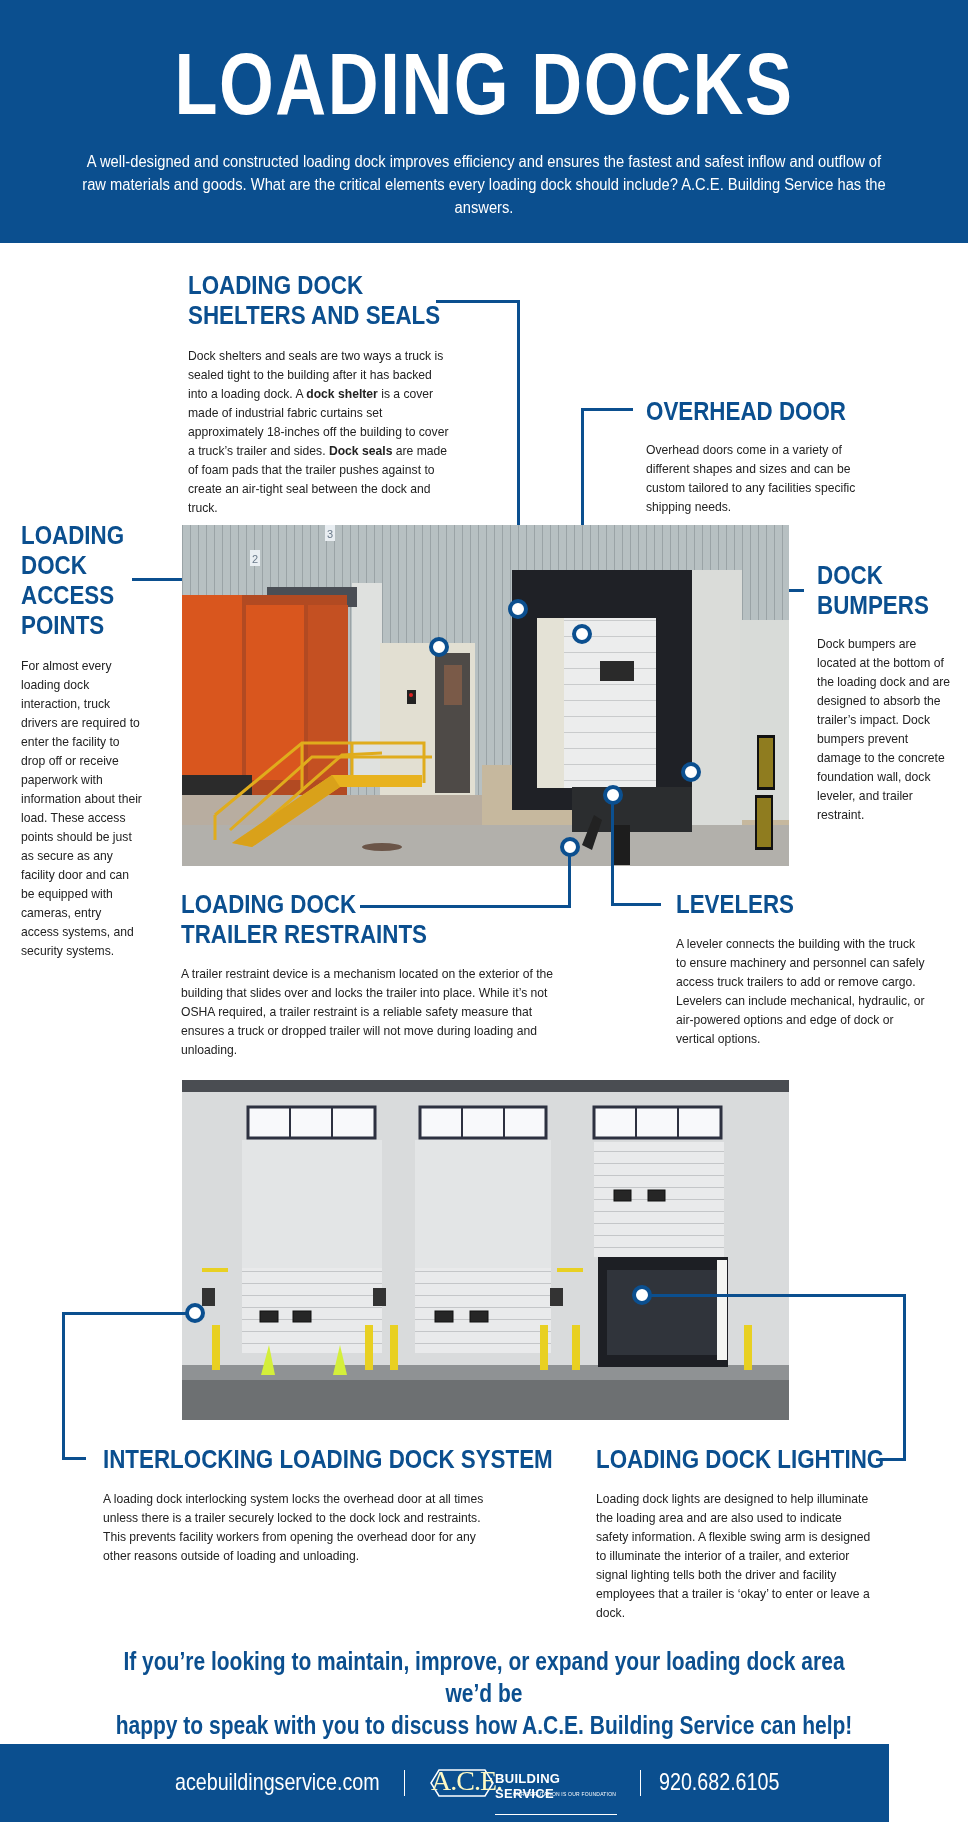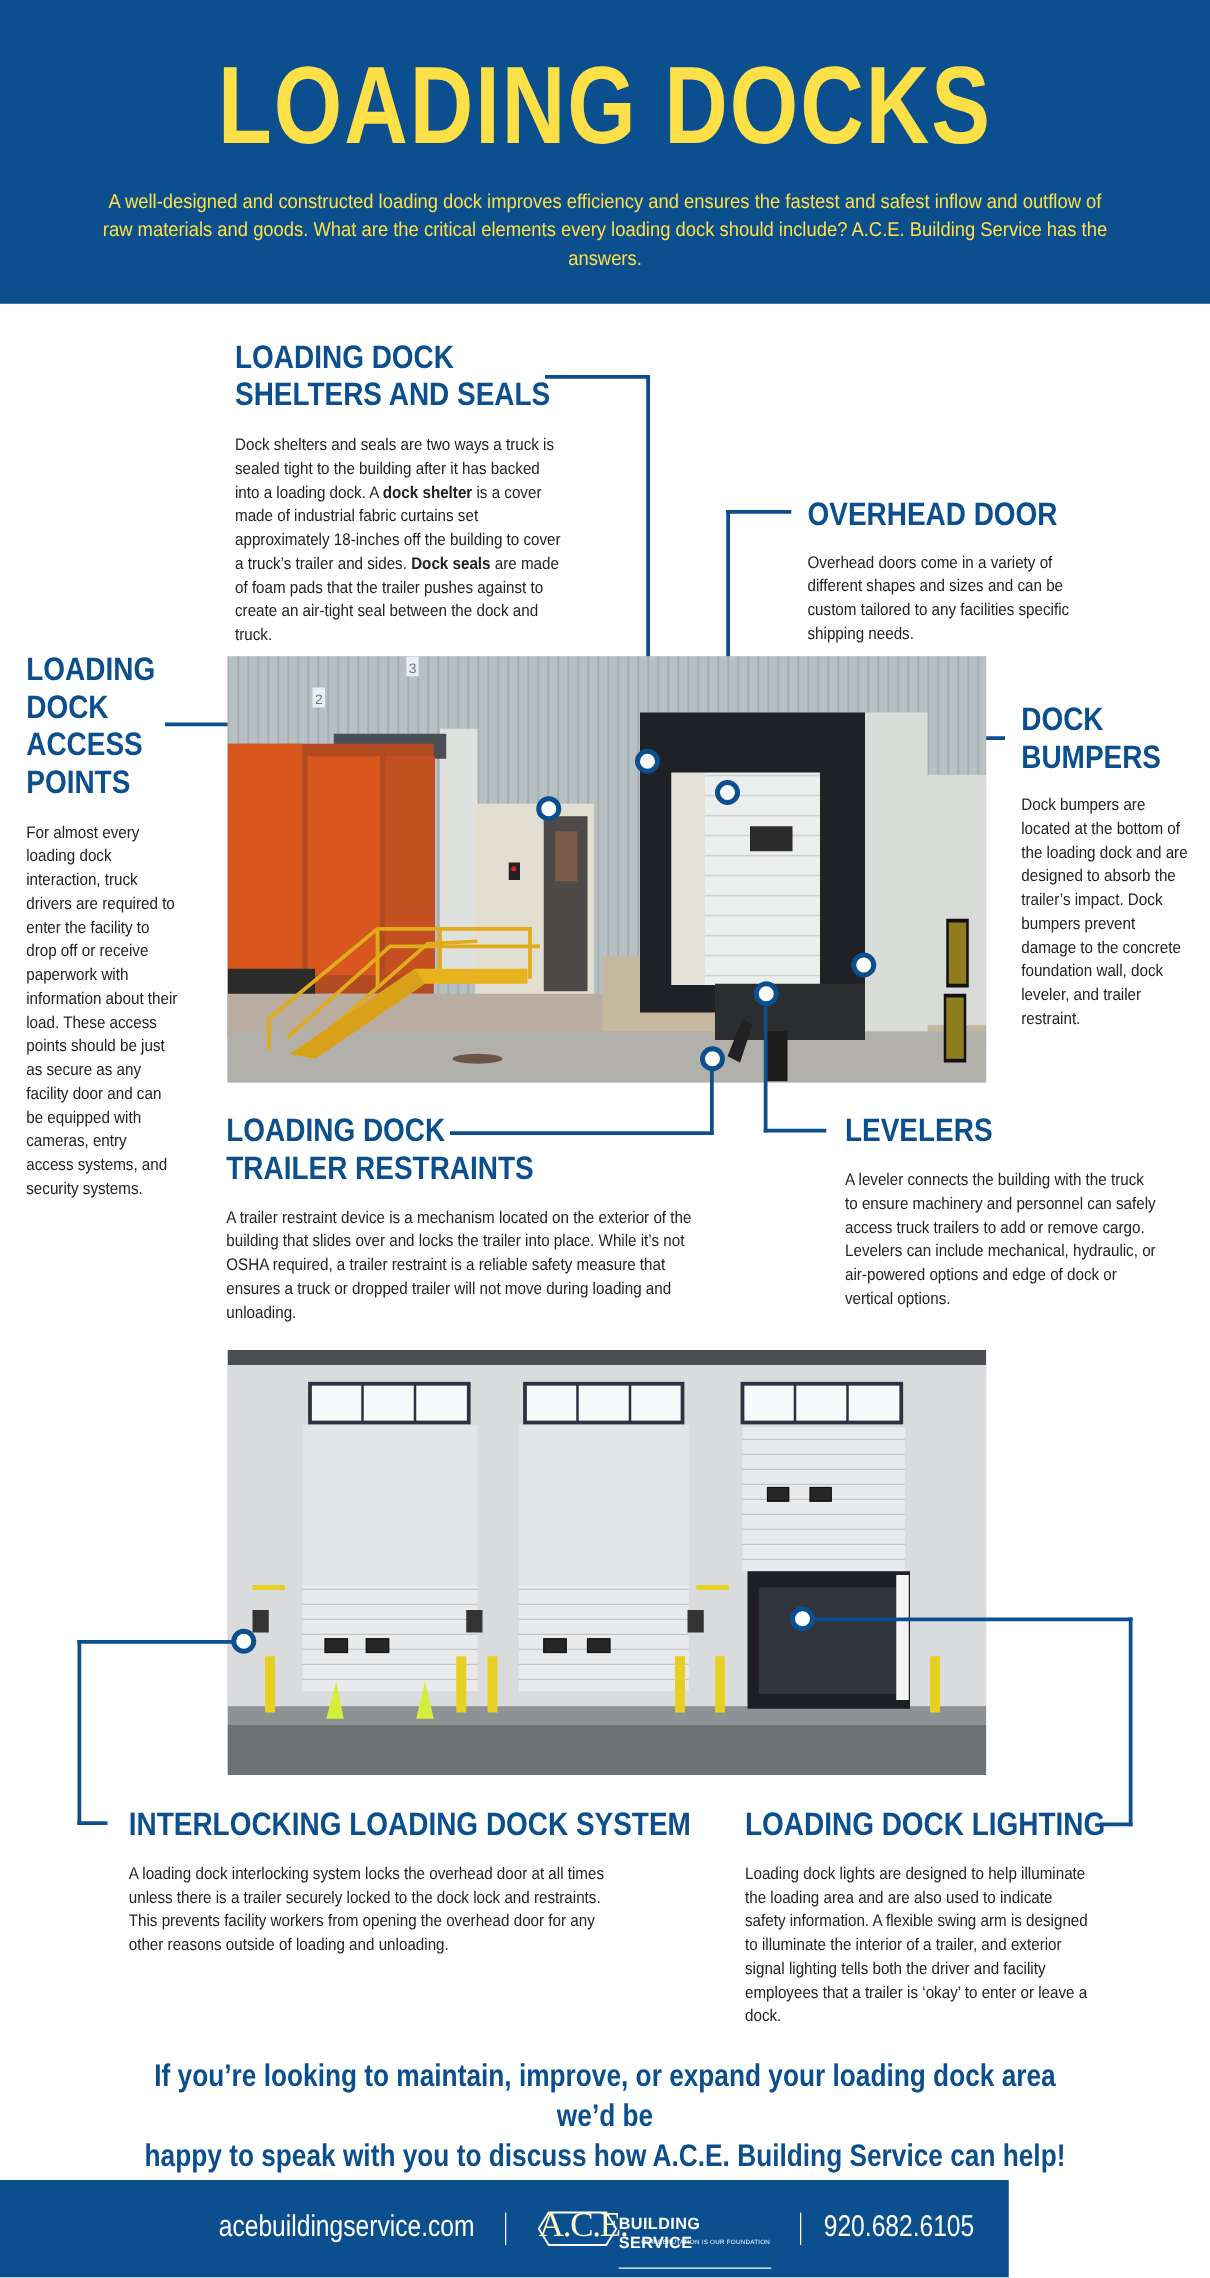--- a/index.html
+++ b/index.html
@@ -1,39 +1,39 @@
 <!DOCTYPE html>
 <html><head>
 <meta charset="utf-8">
 <style>
   * { box-sizing: border-box; margin: 0; padding: 0; }
   html, body { width: 968px; height: 1822px; background: #ffffff; overflow: hidden; }
   body { position: relative; font-family: "Liberation Sans", sans-serif; color: #1c1c1c; }
 
   
-  .header { position: absolute; left: 0; top: 0; width: 968px; height: 243px; background: #0b4f8f; color: #fde047; text-align: center; }
+  .header { position: absolute; left: 0; top: 0; width: 968px; height: 243px; background: #0b4f8f; color: #ffffff; text-align: center; }
   .header .title { position: absolute; left: 0; top: 34px; width: 968px; font-size: 88px; font-weight: bold; letter-spacing: 2px; transform: scaleX(0.80); transform-origin: center; line-height: 100px; }
   .header .intro { position: absolute; left: 40px; top: 150px; width: 888px; font-size: 16px; line-height: 23px; transform: scaleX(0.92); transform-origin: center; }
 
   
   .sec-title { position: absolute; font-weight: bold; color: #0b4f8f; font-size: 26px; line-height: 30px; transform: scaleX(0.86); transform-origin: left top; white-space: nowrap; }
   .sec-body { position: absolute; font-size: 13.5px; line-height: 19px; color: #222; transform: scaleX(0.90); transform-origin: left top; }
   .sec-body b { font-weight: bold; }
 
   
   .ln { position: absolute; background: #0b4f8f; }
   .dot { position: absolute; width: 20px; height: 20px; border-radius: 50%; background: #fff; border: 4px solid #0b4f8f; margin-left: -10px; margin-top: -10px; z-index: 5; }
 
   
   .photo1 { position: absolute; left: 182px; top: 525px; width: 607px; height: 341px; overflow: hidden; background: #b9c0c2; }
   .photo2 { position: absolute; left: 182px; top: 1080px; width: 607px; height: 340px; overflow: hidden; background: #c8cacc; }
 
   .cta { position: absolute; left: 40px; top: 1645px; width: 888px; text-align: center; font-weight: bold; color: #0b4f8f; font-size: 25px; line-height: 32px; transform: scaleX(0.84); transform-origin: center top; }
 
-  .footer { position: absolute; left: 0; top: 1744px; width: 807px; height: 78px; background: #0b4f8f; color: #fff; }
+  .footer { position: absolute; left: 0; top: 1744px; width: 889px; height: 78px; background: #0b4f8f; color: #fff; }
   .footer .site { position: absolute; left: 175px; top: 24px; font-size: 24px; transform: scaleX(0.82); transform-origin: left top; }
   .footer .sep { position: absolute; top: 26px; width: 1px; height: 26px; background: #fff; }
   .footer .phone { position: absolute; left: 659px; top: 24px; font-size: 24px; transform: scaleX(0.82); transform-origin: left top; }
   .logo { position: absolute; left: 427px; top: 22px; width: 190px; height: 34px; }
   .logo .ace { position: absolute; left: 4px; top: 0; font-family: "Liberation Serif", serif; font-size: 28px; line-height: 30px; color: #fef9c3; letter-spacing: -1px; }
   .logo .bs { position: absolute; left: 68px; top: 5px; font-size: 13px; font-weight: bold; letter-spacing: 0.3px; border-bottom: 1px solid #fff; padding-bottom: 13px; }
   .logo .tag { position: absolute; left: 86px; top: 25px; font-size: 5px; letter-spacing: 0.2px; }
 </style>
 </head>
 <body>

